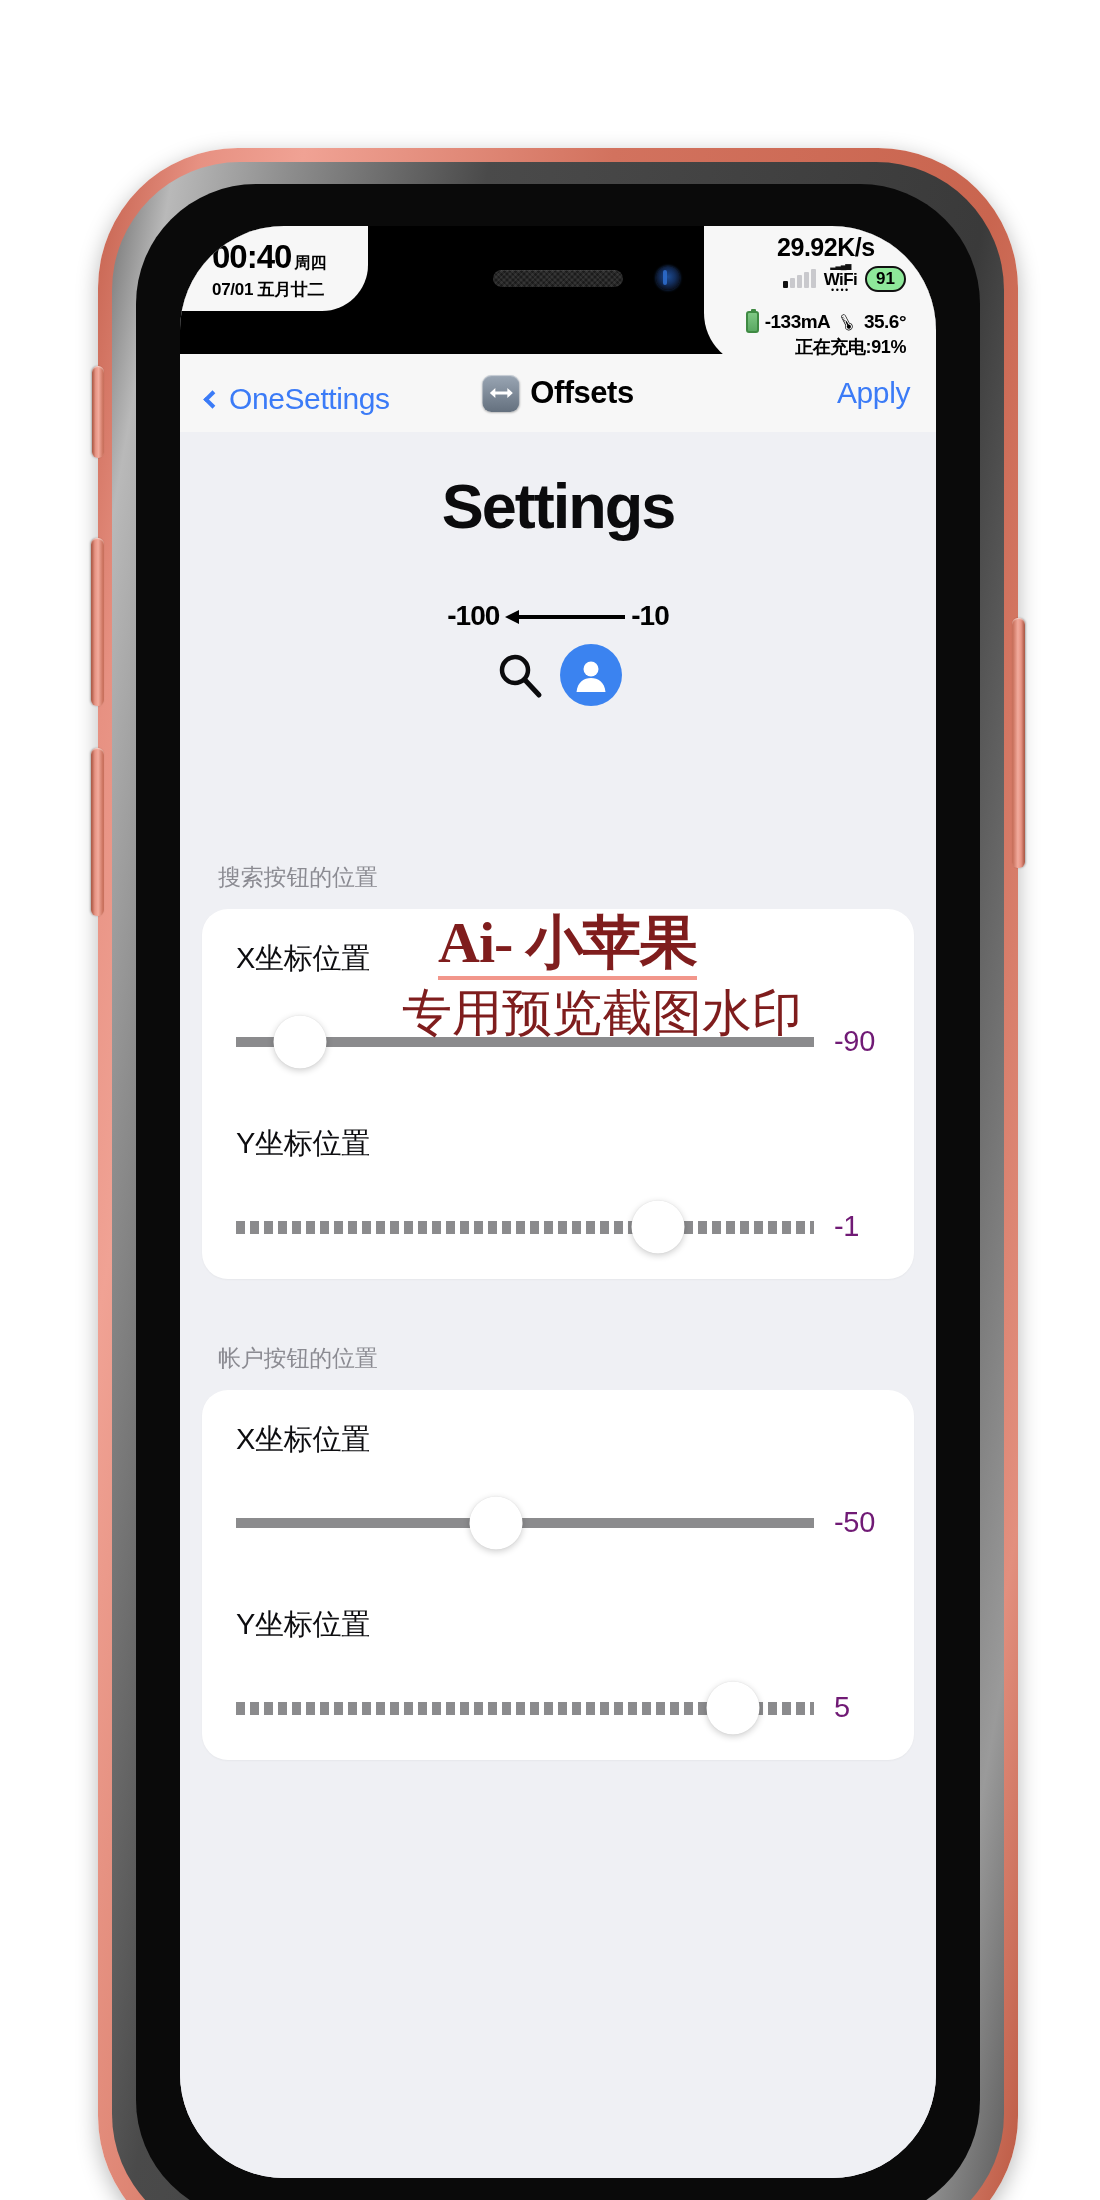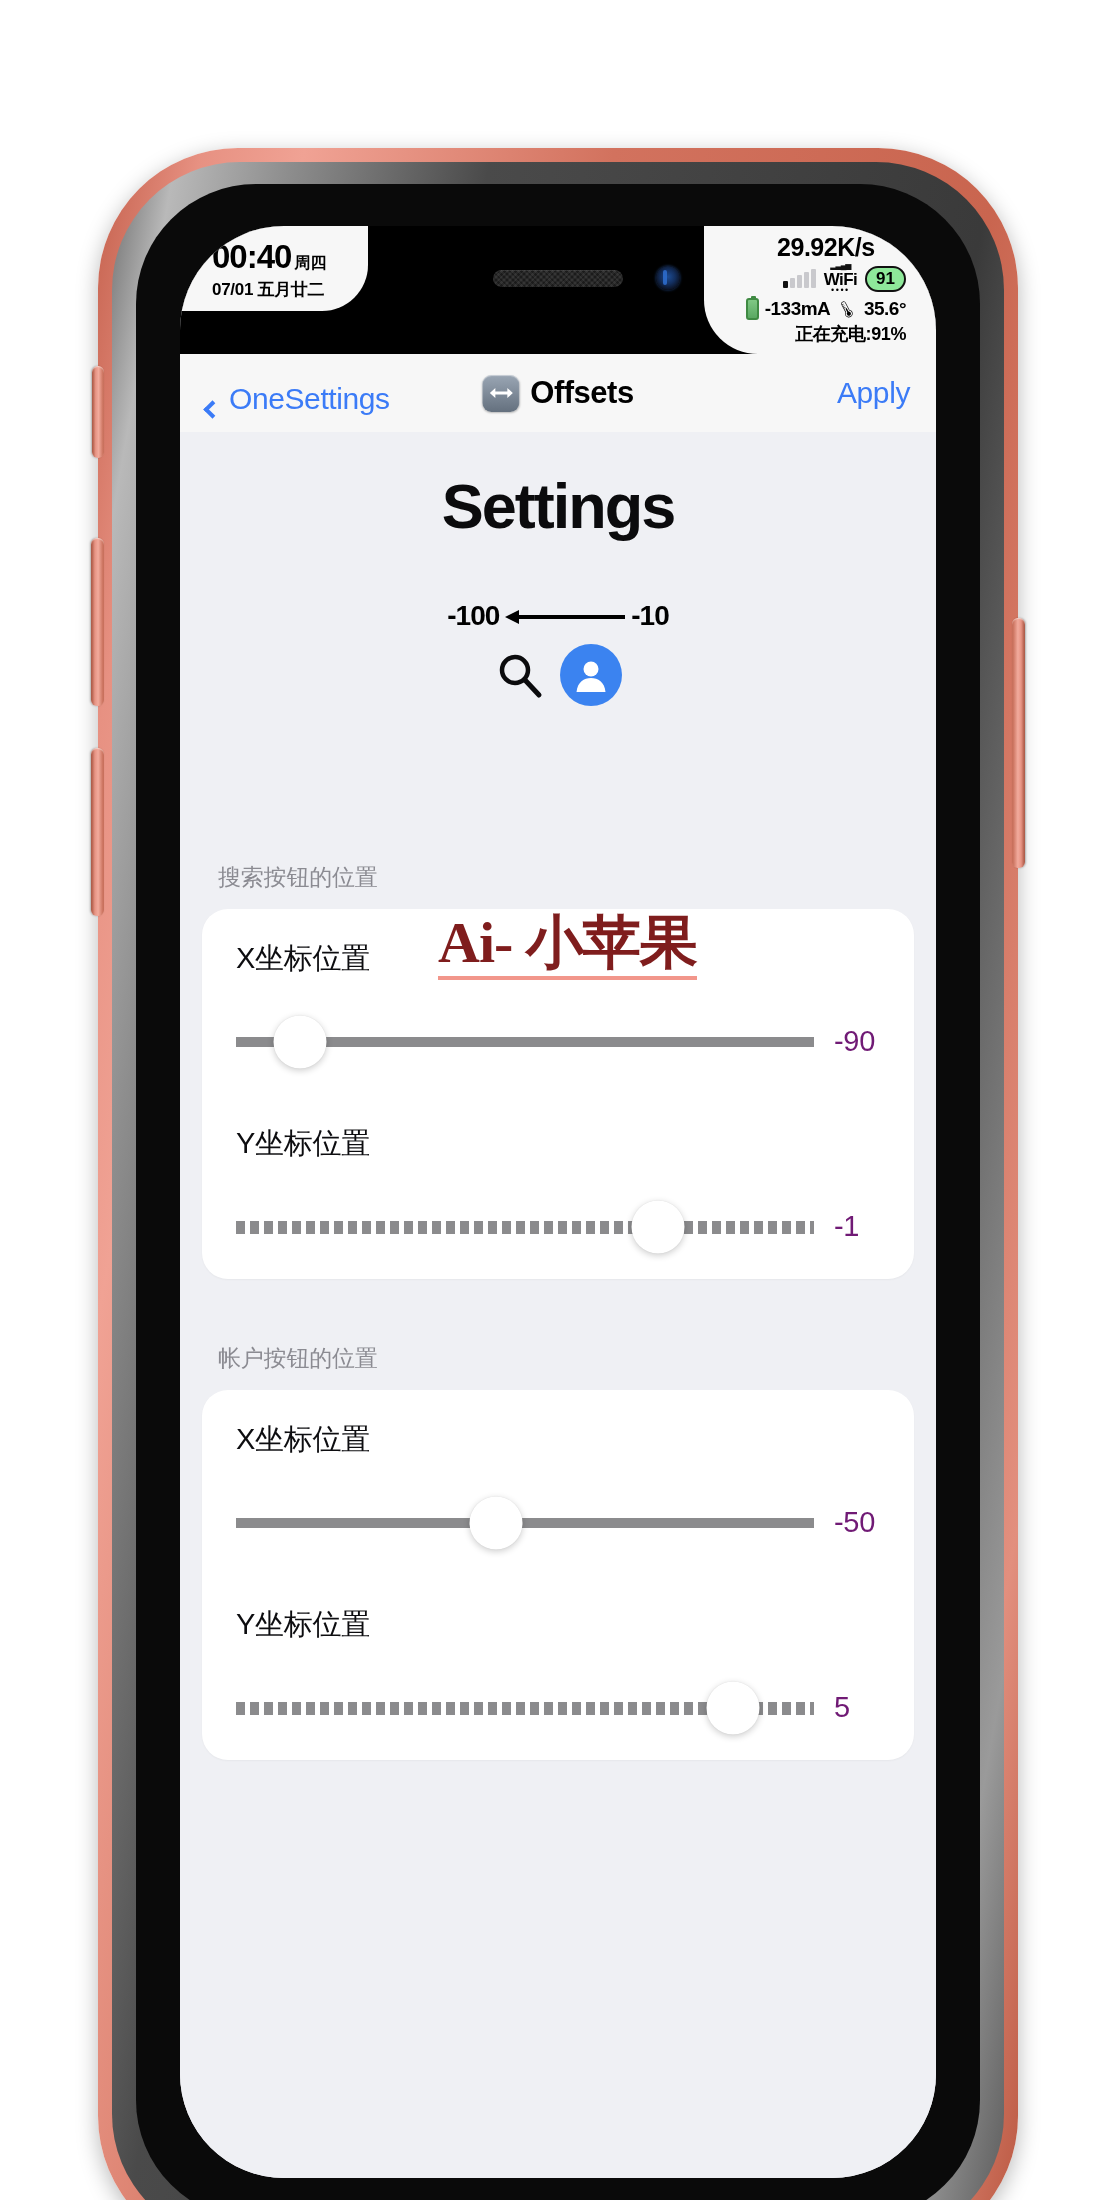--- a/index.html
+++ b/index.html
@@ -107,41 +107,41 @@
   .bars i:nth-child(4){height:16px;}
   .bars i:nth-child(5){height:19px;}
   .wifi-blk { text-align:center; line-height:1; }
   .wifi-cap { font-size: 8px; letter-spacing:-1px; color:#111; margin-bottom:1px; }
   .wifi-txt { font-size: 17px; font-weight: 800; letter-spacing:-.6px; }
   .wifi-dots { font-size: 9px; letter-spacing: 1.5px; margin-top:-2px; }
   .batt-pill {
     border: 2.5px solid #111; border-radius: 13px; padding: 1px 9px;
     background: #8ee89a; font-size: 17px; font-weight: 800; line-height: 1.15;
   }
-  .sr-row3 { display:flex; align-items:center; justify-content:flex-end; gap:6px; margin-top: 3px; }
+  .sr-row3 { display:flex; align-items:center; justify-content:flex-end; gap:6px; margin-top: 16px; }
   .batt-icon {
     width: 13px; height: 22px; border: 2px solid #3f8a43; border-radius: 3px;
     background: linear-gradient(#7fc884,#5aa862); position: relative;
   }
   .batt-icon::before{
     content:""; position:absolute; left:3.5px; top:-4px; width:5px; height:3px;
     background:#3f8a43; border-radius:1px;
   }
   .ma-txt { font-size: 19px; font-weight: 800; letter-spacing:-.5px; }
   .temp-ico { font-size: 17px; transform: rotate(-28deg); display:inline-block; }
   .temp-txt { font-size: 19px; font-weight: 800; letter-spacing:-.5px; }
   .sr-row4 { font-size: 18px; font-weight: 700; margin-top: 2px; text-align: right; letter-spacing:-.4px; }
 
   
   .navbar {
     position: absolute; left:0; right:0; top: 128px; height: 78px;
     background: #f7f7f7;
     display:flex; align-items:center; padding: 0 26px;
   }
-  .nav-back { display:flex; align-items:flex-end; gap:8px; color:#3b7bf7; cursor:pointer;margin-top:12px; }
+  .nav-back { display:flex; align-items:center; gap:8px; color:#3b7bf7; cursor:pointer;margin-top:12px; }
   .chev {
     width: 13px; height: 13px; border-left: 4.5px solid #3b7bf7; border-bottom: 4.5px solid #3b7bf7;
     transform: rotate(45deg); margin-right: 2px;
   }
   .nav-back-label { font-size: 30px; letter-spacing:-.4px; }
   .nav-center {
     position:absolute; left:50%; transform: translateX(-50%);
     display:flex; align-items:center; gap:11px;
   }
   .nav-icon {
@@ -360,18 +360,19 @@
                     <div class="thumb" style="left: 86%;"></div>
                   </div>
                   <div class="slider-val">5</div>
                 </div>
               </div>
             </div>
 
           </div>
 
           <div class="watermark wm1">Ai- 小苹果</div>
+          <div class="watermark wm2">专用预览截图水印</div>
 
         </div>
       </div>
     </div>
   </div>
 </div>
 
 </body></html>

